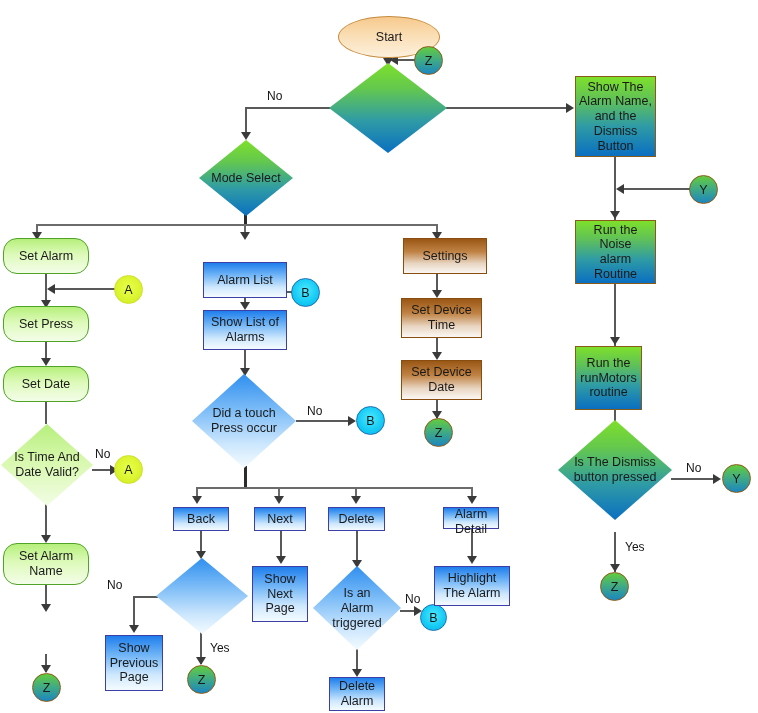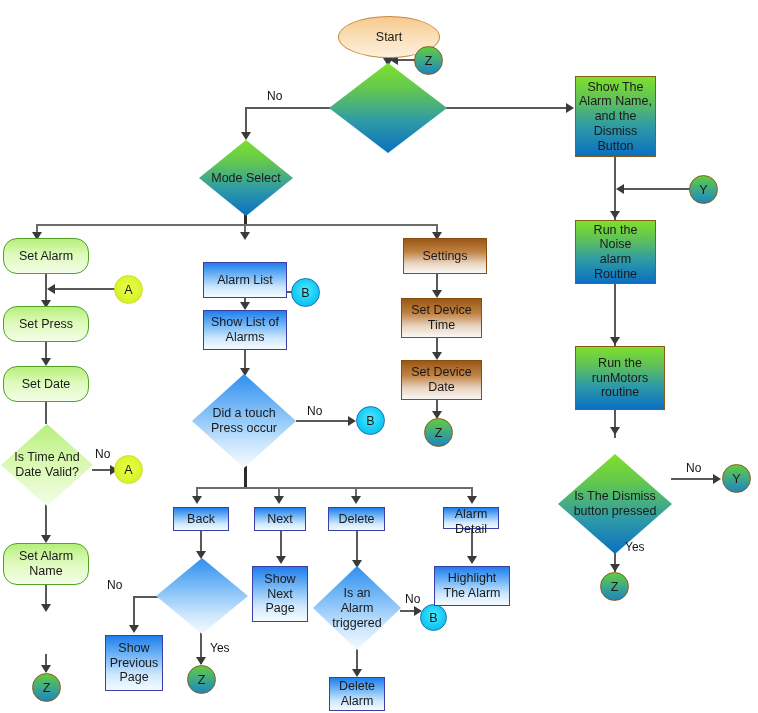--- a/index.html
+++ b/index.html
@@ -303,29 +303,29 @@
   <div class="arr left" style="left:616px;top:184px;"></div>
 
   <div class="node box gb" style="left:575px;top:220px;width:81px;height:64px;">
     <span>Run the Noise
 alarm
 Routine</span>
   </div>
   <div class="ln v" style="left:614px;top:284px;height:62px;"></div>
   <div class="arr down" style="left:610px;top:337px;"></div>
 
-  <div class="node box gb" style="left:575px;top:346px;width:90px;height:64px;">
+  <div class="node box gb" style="left:575px;top:346px;width:67px;height:64px;">
     <span>Run the
 runMotors
 routine</span>
   </div>
   <div class="ln v" style="left:614px;top:410px;height:28px;"></div>
   <div class="arr down" style="left:610px;top:427px;"></div>
 
-  <div class="diamond dia-gb" style="left:558px;top:454px;width:114px;height:100px;">
+  <div class="diamond dia-gb" style="left:558px;top:420px;width:114px;height:100px;">
     <div class="shape"></div>
     <div class="dtxt">Is The Dismiss
 button pressed</div>
   </div>
   <div class="ln h" style="left:671px;top:478px;width:48px;"></div>
   <div class="arr right" style="left:713px;top:474px;"></div>
   <div class="lbl" style="left:686px;top:461px;">No</div>
   <div class="conn gb" style="left:722px;top:464px;width:29px;height:29px;">
     <span>Y</span>
   </div>

